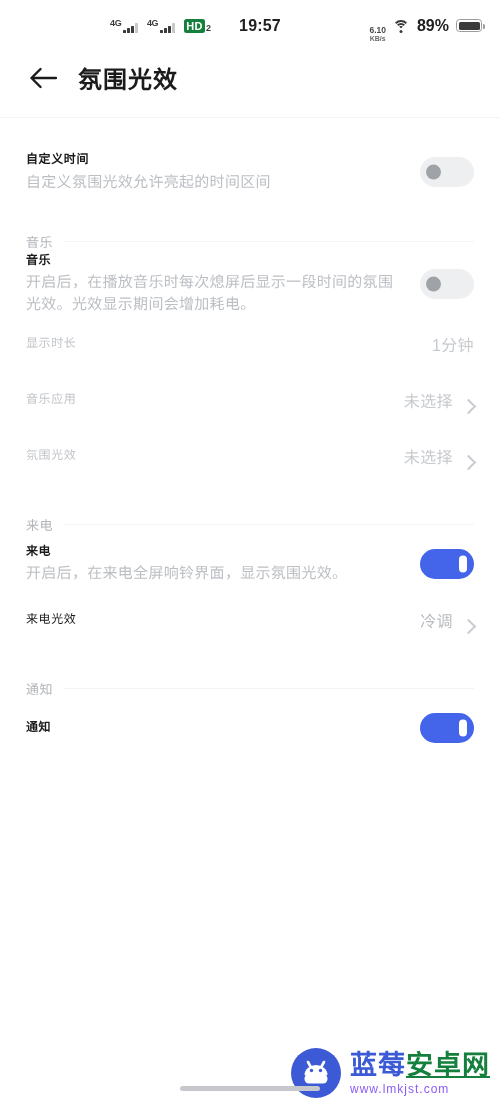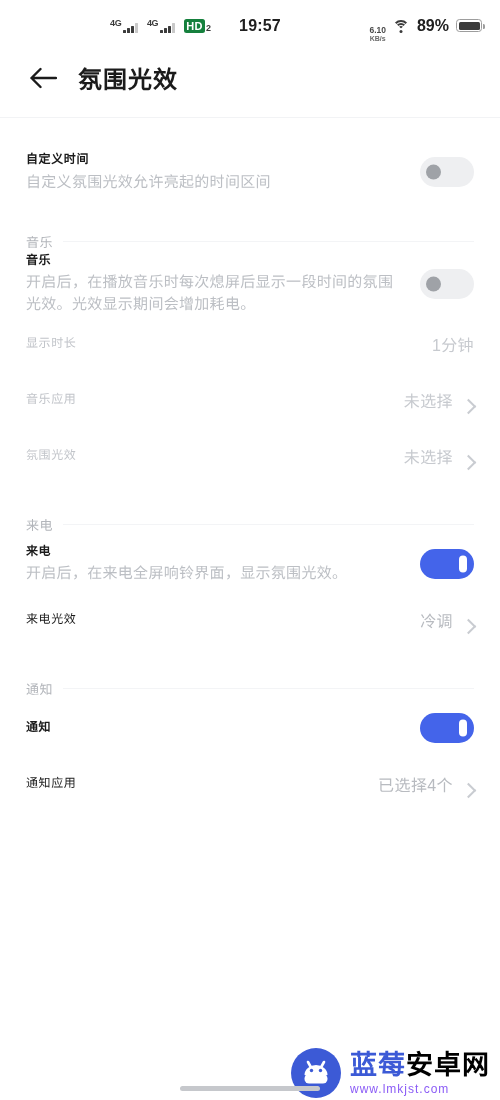--- a/index.html
+++ b/index.html
@@ -112,21 +112,21 @@
   
   .watermark {
     position:absolute; right:10px; bottom:2px;
     display:flex; align-items:center; gap:9px;
   }
   .wm-logo { width:50px; height:50px; border-radius:50%; background:#3c5ad6;
              display:flex; align-items:center; justify-content:center; flex:0 0 auto; }
   .wm-text { display:flex; flex-direction:column; line-height:1; }
   .wm-title { font-size:27px; font-weight:800; letter-spacing:1px; white-space:nowrap; }
   .wm-title .b { color:#3c5ad6; }
-  .wm-title .d { color:#000000; }
+  .wm-title .d { color:#15803d;text-decoration:underline; }
   .wm-url { font-size:12px; color:#8b5cf6; letter-spacing:1px; margin-top:4px; }
 
   
   .home-ind {
     position:absolute; bottom:9px; left:50%; transform:translateX(-50%);
     width:140px; height:5px; background:#c6c8cc; border-radius:3px;
   }
 </style>
 </head>
 <body>
@@ -288,29 +288,20 @@
       <div class="row-main">
         <div class="row-title">通知</div>
       </div>
       <div class="row-right">
         <div class="toggle on">
             <span class="knob"></span>
           </div>
       </div>
     </div>
 
-    <div class="row">
-      <div class="row-main">
-        <div class="row-title plain">通知应用</div>
-      </div>
-      <div class="row-right">
-        <span class="row-value">已选择4个</span>
-        <span class="chev"></span>
-      </div>
-    </div>
 
   </div>
 
   <div class="watermark">
     <div class="wm-logo">
       <svg width="32" height="30" viewBox="0 0 32 30">
         <path d="M8 4 L10.5 8.5 M24 4 L21.5 8.5" stroke="#fff" stroke-width="2.6" stroke-linecap="round" fill="none"></path>
         <path d="M4.5 17 A11.5 10 0 0 1 27.5 17 Z" fill="#fff"></path>
         <rect x="4.5" y="16" width="23" height="9.5" rx="4.6" fill="#fff"></rect>
         <circle cx="11.5" cy="12.5" r="1.7" fill="#3c5ad6"></circle>

